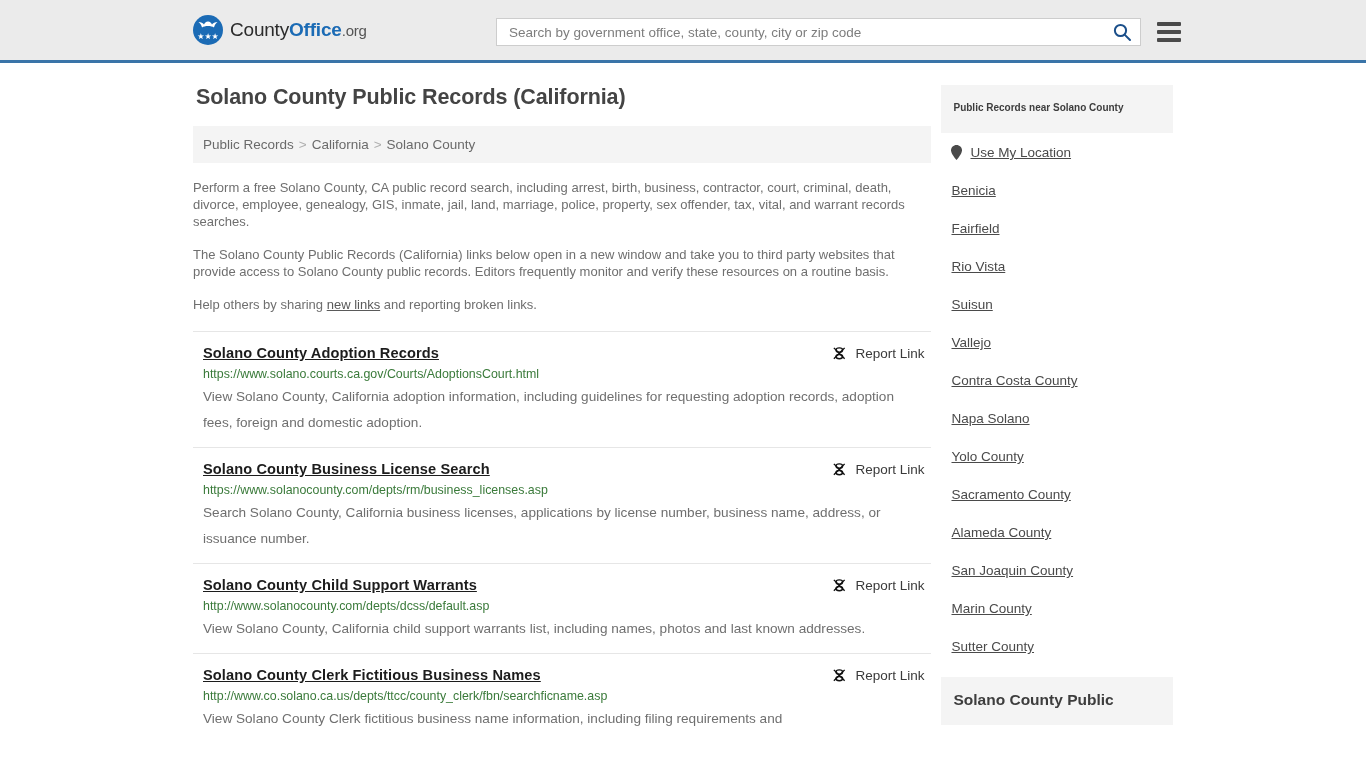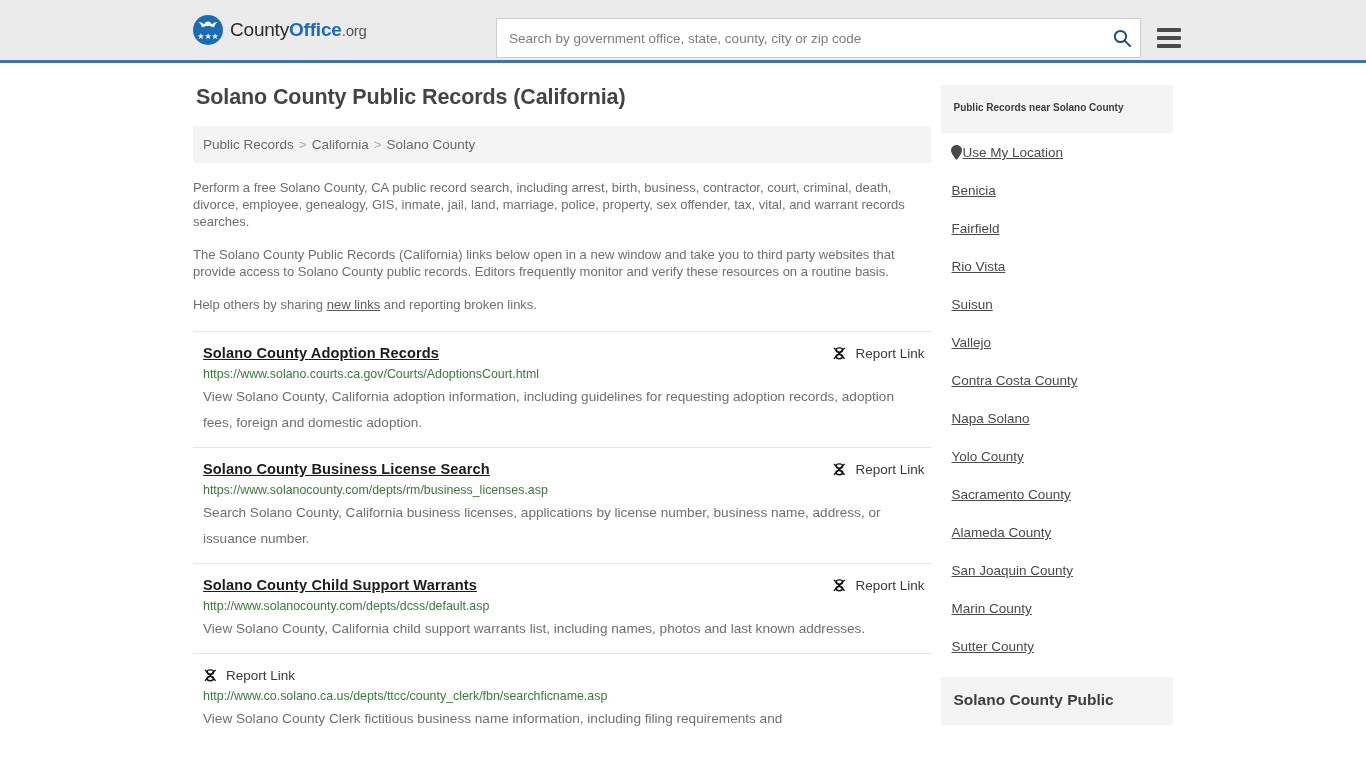--- a/index.html
+++ b/index.html
@@ -61,21 +61,21 @@
 
   .search-area {
     position: absolute;
     left: 496px;
     top: 18px;
     display: flex;
     align-items: center;
   }
   .search-box {
     width: 645px;
-    height: 40px;
+    height: 28px;
     background: #ffffff;
     border: 1px solid #cdcdcd;
     display: flex;
     align-items: center;
     padding: 0 6px 0 10px;
   }
   .search-input {
     flex: 1;
     border: none;
     outline: none;
@@ -202,20 +202,21 @@
     font-weight: bold;
     color: #3d3d3d;
     line-height: 22px;
   }
   .side-list { padding: 0 0 0 10px; }
   .side-item {
     padding: 12px 0 11px 0;
     font-size: 13.5px;
     display: flex;
     align-items: center;
+    gap: 8px;
   }
   .side-item a {
     color: #4a4a4a;
     text-decoration: underline;
   }
   .pin-icon {
     width: 11px; height: 15px;
     display: inline-block;
     position: relative;
     flex: 0 0 auto;
@@ -324,20 +325,21 @@
             </svg>
             <span class="lbl">Report Link</span>
           </span>
         </div>
         <div class="record-url">http://www.solanocounty.com/depts/dcss/default.asp</div>
         <div class="record-desc">View Solano County, California child support warrants list, including names, photos and last known addresses.</div>
       </div>
 
       <div class="record">
         <div class="record-head">
+          <a class="record-title" href="#">Solano County Clerk Fictitious Business Names</a>
           <span class="report-link">
             <svg width="15" height="15" viewBox="0 0 16 16">
               <path d="M2 2 L13.5 13.5 M13.5 2 L2 13.5" stroke="#111" stroke-width="1.5" fill="none"></path>
               <ellipse cx="7.8" cy="4.3" rx="3.5" ry="2.3" fill="none" stroke="#111" stroke-width="1.5"></ellipse>
               <ellipse cx="7.8" cy="11.3" rx="3.5" ry="2.3" fill="none" stroke="#111" stroke-width="1.5"></ellipse>
             </svg>
             <span class="lbl">Report Link</span>
           </span>
         </div>
         <div class="record-url">http://www.co.solano.ca.us/depts/ttcc/county_clerk/fbn/searchficname.asp</div>

